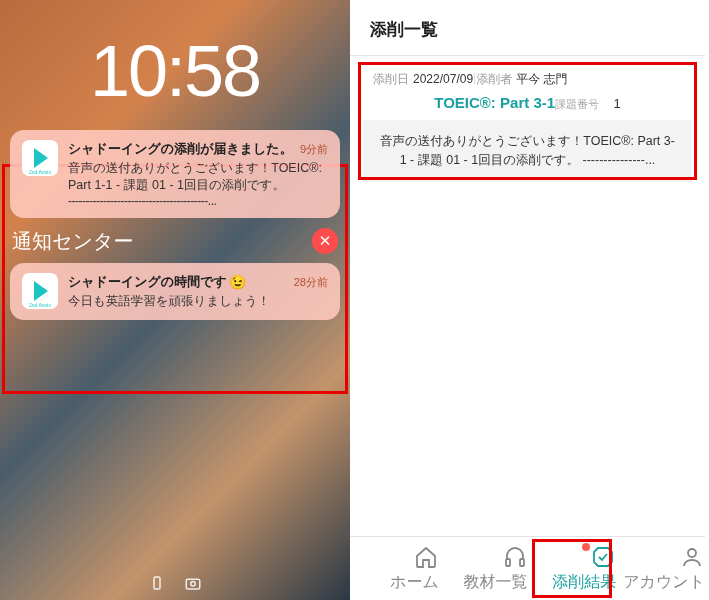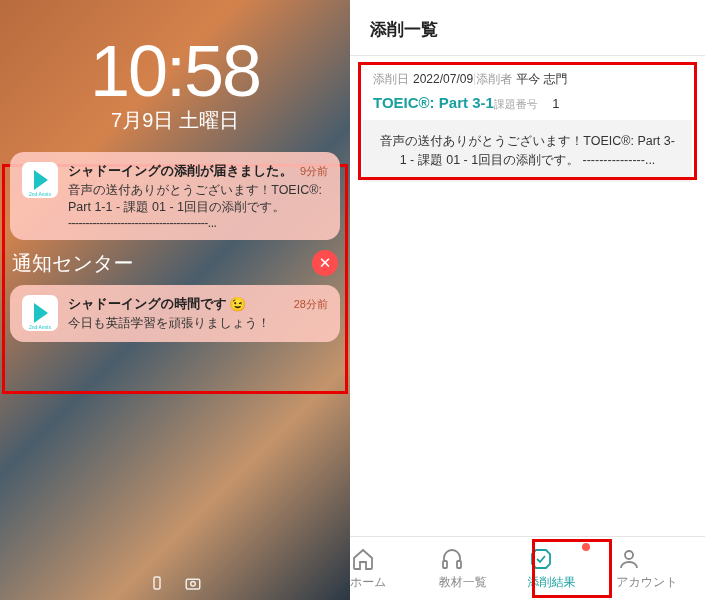--- a/index.html
+++ b/index.html
@@ -129,21 +129,21 @@
     .card-meta {
       display: flex;
       gap: 0;
       font-size: 12px;
       color: #999;
       padding: 4px 10px 6px;
     }
     .card-meta .val { color: #333; margin-left: 4px; }
     .card-row2 {
       display: flex;
-      justify-content: flex-start;
+      justify-content: center;
       align-items: baseline;
       padding: 0 10px 8px;
     }
     .card-title { color: #1aa0a0; font-size: 15px; font-weight: 700; }
     .card-num-lbl { color: #aaa; font-size: 11px; }
     .card-num { color: #333; font-size: 13px; margin-left: 10px; }
     .card-body {
       background: #f3f3f3;
       padding: 12px 14px;
       font-size: 12.5px;
@@ -162,25 +162,25 @@
     }
     .tabbar {
       height: 64px;
       border-top: 1px solid #e3e3e3;
       display: flex;
     }
     .tab {
       flex: 1;
       display: flex;
       flex-direction: column;
-      align-items: flex-start;
+      align-items: flex-end;
       justify-content: center;
       gap: 3px;
       color: #888;
-      font-size: 12px;
+      font-size: 16px;
       position: relative;
     }
     .tab.active { color: #1aa0a0; }
     .tab svg { width: 26px; height: 24px; }
     .red-box-tab {
       position: absolute;
       inset: 2px 4px;
       border: 3px solid #e60000;
       pointer-events: none;
     }
@@ -192,21 +192,20 @@
       background: #ff5a4d;
       border-radius: 50%;
     }
   </style>
 </head>
 <body>
 
 <div class="left-panel">
   <div class="lock-time">
     <div class="time">10:58</div>
-    <div class="date">7月9日 土曜日</div>
   </div>
 
   <div class="red-box-left"></div>
 
   <div class="notif" style="margin-top:18px">
     <div class="notif-icon" style="position:relative">
       <div class="play-tri"></div>
       <div class="icon-sub">2nd Annix</div>
     </div>
     <div class="notif-body">

